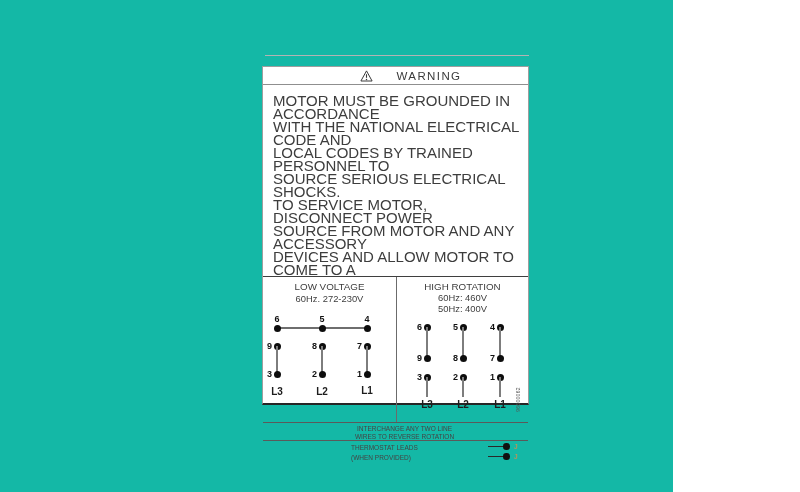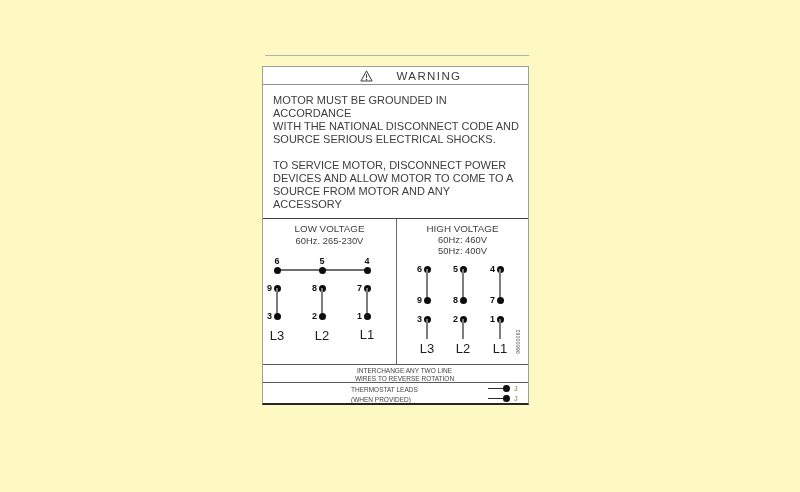--- a/index.html
+++ b/index.html
@@ -1,48 +1,48 @@
 <!DOCTYPE html>
 <html><head>
 <meta charset="utf-8">
 <style>
   * { margin:0; padding:0; box-sizing:border-box; }
   html,body { background:#ffffff; }
   .canvas {
-    position:relative; width:800px; height:492px; background:#fef9c3;
+    position:relative; width:673px; height:492px; background:#14b8a6;
     font-family:"Liberation Sans","DejaVu Sans",sans-serif; overflow:hidden;
     color:#3a3a3a;
   }
   .label { position:absolute; left:262px; top:55px; width:267px; height:350px; }
   .top-line { position:absolute; left:3px; right:0; top:0; height:0; border-top:1.5px solid #b3b3b3; }
   .main-box {
     position:absolute; left:0; right:0; top:11px; bottom:0;
     border:1.4px solid #9e9e9e; border-bottom:2.6px solid #262626;
     display:flex; flex-direction:column; background:#fff;
   }
   .warn-bar {
     height:18px; flex:0 0 18px; border-bottom:1.4px solid #8f8f8f;
     display:flex; align-items:center; justify-content:center; gap:24px; padding-left:30px;
   }
   .warn-title { font-size:11.5px; letter-spacing:1.4px; color:#3a3a3a; }
-  .text-sec { flex:0 0 133px; padding:9px 8px 0 10px; font-size:11px; line-height:13px; color:#3d3d3d; }
-  .para2 { margin-top:13px; }
+  .text-sec { flex:0 0 133px; padding:9px 8px 0 10px; font-size:15px; line-height:13px; color:#3d3d3d; }
+  .para2 { }
   .diagram-sec { flex:0 0 146px; border-top:1.8px solid #3f3f3f; display:flex; position:relative; }
   .half { position:relative; height:100%; }
   .half.low  { width:134px; border-right:1.3px solid #6b6b6b; }
   .half.high { flex:1; }
   .half-title { position:absolute; left:0; right:0; top:4px; text-align:center; font-size:9.8px; color:#3d3d3d; }
   .half-sub   { position:absolute; left:0; right:0; text-align:center; font-size:9.4px; color:#3d3d3d; }
   .num { position:absolute; font-size:9px; font-weight:bold; color:#111; line-height:9px; }
   .num.above { width:16px; text-align:center; }
   .num.left  { width:11px; text-align:right; }
   .dot { position:absolute; width:7px; height:7px; border-radius:50%; background:#0d0d0d; }
   .vline { position:absolute; width:1.6px; background:#7d7d7d; }
   .hline { position:absolute; height:1.6px; background:#6e6e6e; }
-  .lline { position:absolute; width:20px; text-align:center; font-size:13px; font-weight:normal; color:#1d1d1d; }
+  .lline { position:absolute; width:20px; text-align:center; font-size:10px; font-weight:bold; color:#1d1d1d; }
   .part-no {
     position:absolute; left:107px; top:119px; width:28px; height:7px;
     transform:rotate(-90deg); transform-origin:center;
     font-size:5px; letter-spacing:0.3px; color:#555; text-align:center; line-height:7px;
   }
   .note-row {
     flex:0 0 18px; border-top:1.3px solid #5a5a5a; text-align:center;
     font-size:6.5px; line-height:7.6px; color:#444; padding-top:2.2px;
   }
   .note-row .inner { margin-left:18px; }
@@ -69,35 +69,36 @@
             <line x1="6.5" y1="4.2" x2="6.5" y2="7.8" stroke="#3a3a3a" stroke-width="1.1"></line>
             <circle cx="6.5" cy="9.5" r="0.75" fill="#3a3a3a"></circle>
           </svg>
         </span>
         <span class="warn-title">WARNING</span>
       </div>
 
       <div class="text-sec">
         <div class="para1">
           <div>MOTOR MUST BE GROUNDED IN ACCORDANCE</div>
-          <div>WITH THE NATIONAL DISCONNECT CODE AND</div>
+          <div>WITH THE NATIONAL ELECTRICAL CODE AND</div>
+          <div>LOCAL CODES BY TRAINED PERSONNEL TO</div>
           <div>SOURCE SERIOUS ELECTRICAL SHOCKS.</div>
         </div>
         <div class="para2">
           <div>TO SERVICE MOTOR, DISCONNECT POWER</div>
+          <div>SOURCE FROM MOTOR AND ANY ACCESSORY</div>
           <div>DEVICES AND ALLOW MOTOR TO COME TO A</div>
-          <div>SOURCE FROM MOTOR AND ANY ACCESSORY</div>
         </div>
       </div>
 
       <div class="diagram-sec">
 
         <div class="half low">
           <div class="half-title">LOW VOLTAGE</div>
-          <div class="half-sub" style="top:16px;">60Hz. 265-230V</div>
+          <div class="half-sub" style="top:16px;">60Hz. 272-230V</div>
 
           <div class="hline" style="left:14px; top:50.2px; width:91px;"></div>
 
           <div class="num above" style="left:6px; top:38px;">6</div>
           <div class="dot" style="left:10.5px; top:47.5px;"></div>
           <div class="num left" style="left:-2px; top:64.5px;">9</div>
           <div class="dot" style="left:10.5px; top:65.5px;"></div>
           <div class="vline" style="left:13.2px; top:69px; height:28px;"></div>
           <div class="num left" style="left:-2px; top:92.5px;">3</div>
           <div class="dot" style="left:10.5px; top:93.5px;"></div>
@@ -116,21 +117,21 @@
           <div class="dot" style="left:100.5px; top:47.5px;"></div>
           <div class="num left" style="left:88px; top:64.5px;">7</div>
           <div class="dot" style="left:100.5px; top:65.5px;"></div>
           <div class="vline" style="left:103.2px; top:69px; height:28px;"></div>
           <div class="num left" style="left:88px; top:92.5px;">1</div>
           <div class="dot" style="left:100.5px; top:93.5px;"></div>
           <div class="lline" style="left:94px; top:108px;">L1</div>
         </div>
 
         <div class="half high">
-          <div class="half-title">HIGH VOLTAGE</div>
+          <div class="half-title">HIGH ROTATION</div>
           <div class="half-sub" style="top:15px;">60Hz: 460V</div>
           <div class="half-sub" style="top:26px;">50Hz: 400V</div>
 
           <div class="num left" style="left:14px; top:45.5px;">6</div>
           <div class="dot" style="left:26.5px; top:46.5px;"></div>
           <div class="vline" style="left:29.2px; top:50px; height:31px;"></div>
           <div class="num left" style="left:14px; top:76.5px;">9</div>
           <div class="dot" style="left:26.5px; top:77.5px;"></div>
           <div class="num left" style="left:14px; top:95.5px;">3</div>
           <div class="dot" style="left:26.5px; top:96.5px;"></div>

